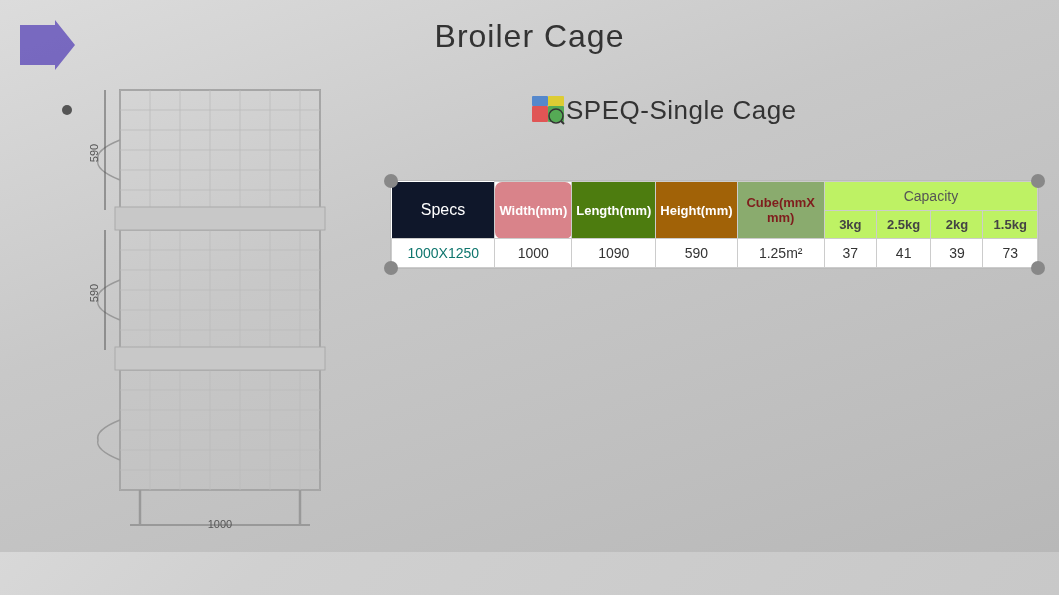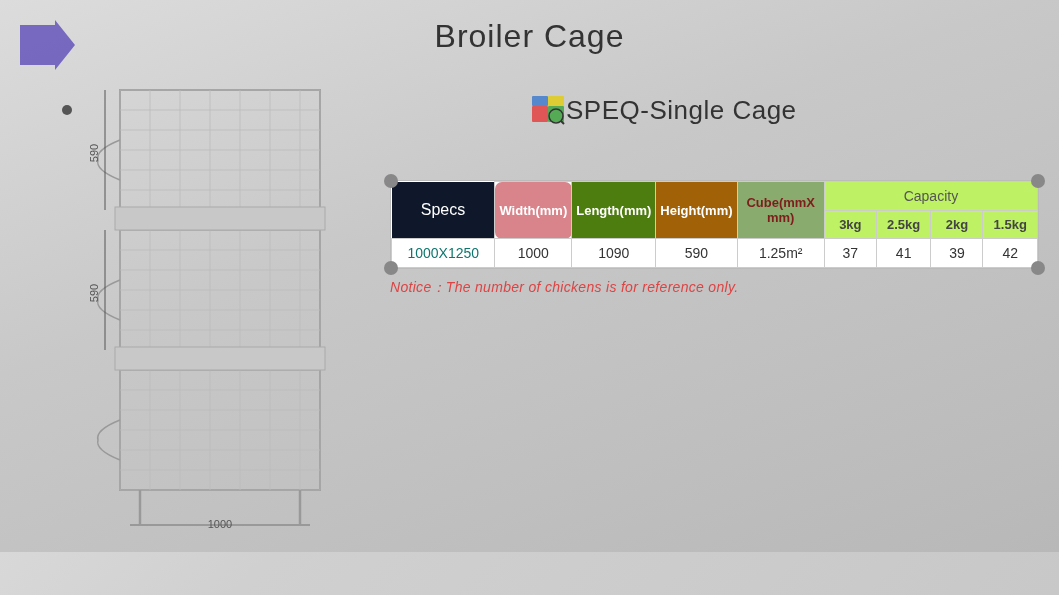--- a/index.html
+++ b/index.html
@@ -331,23 +331,22 @@
         <tbody>
           <tr>
             <td class="td-specs-val">1000X1250</td>
             <td>1000</td>
             <td>1090</td>
             <td>590</td>
             <td>1.25m²</td>
             <td>37</td>
             <td>41</td>
             <td>39</td>
-            <td>42</td>
+            <td>73</td>
           </tr>
         </tbody>
       </table>
     </div>
 
-    <div class="notice">Notice：The number of chickens is for reference only.</div>
   </div>
 
 
 </div>
 
 </body></html>

